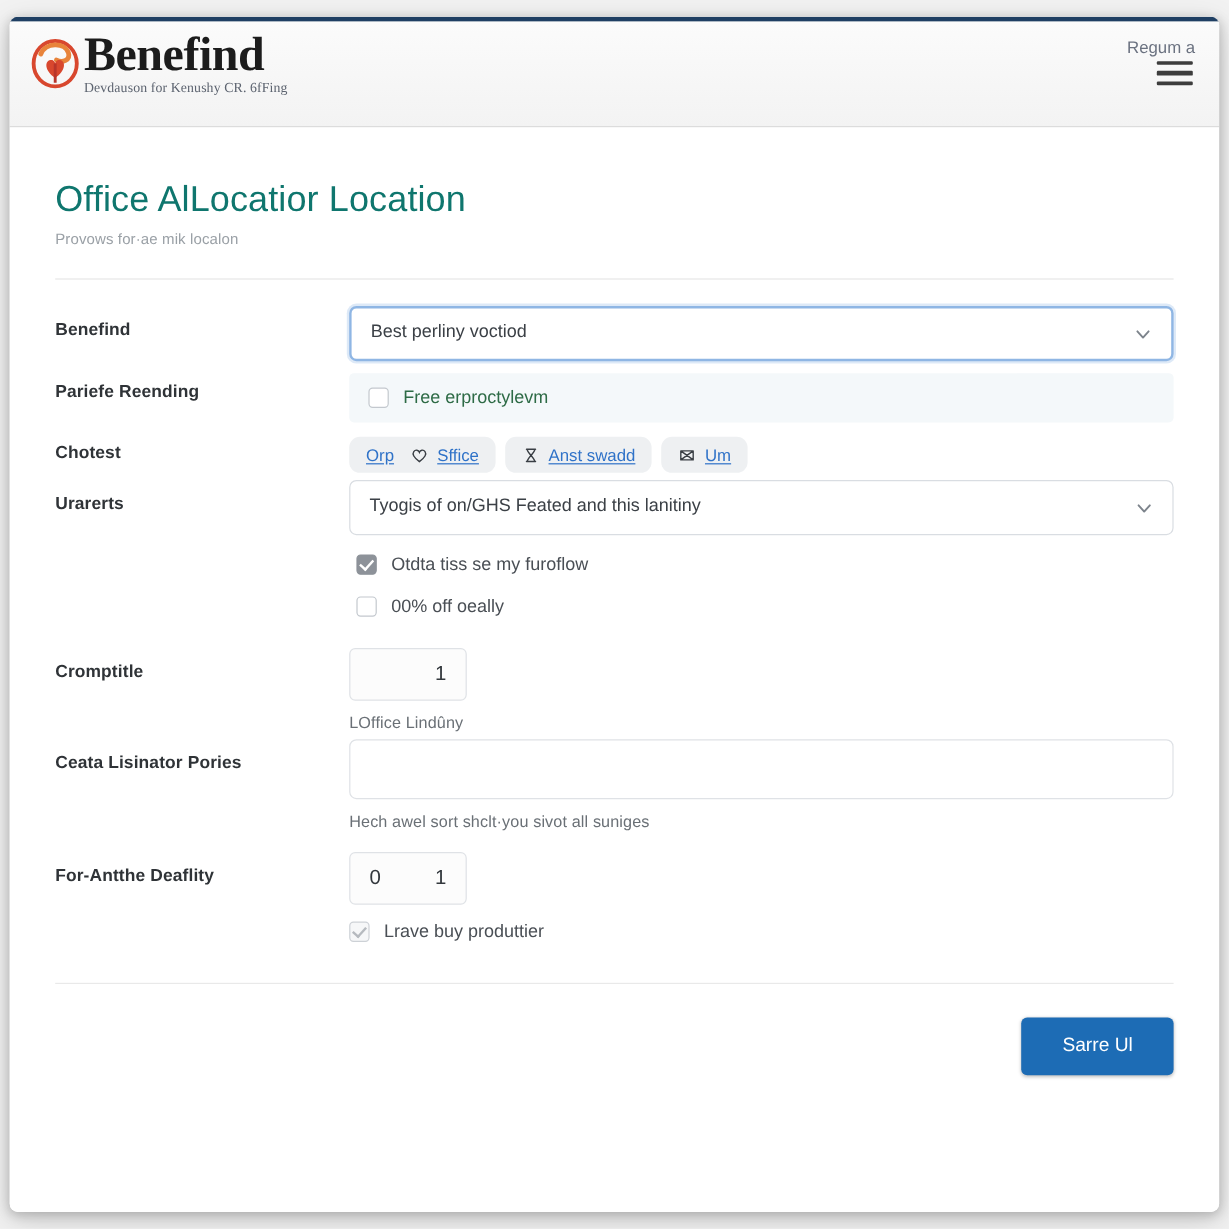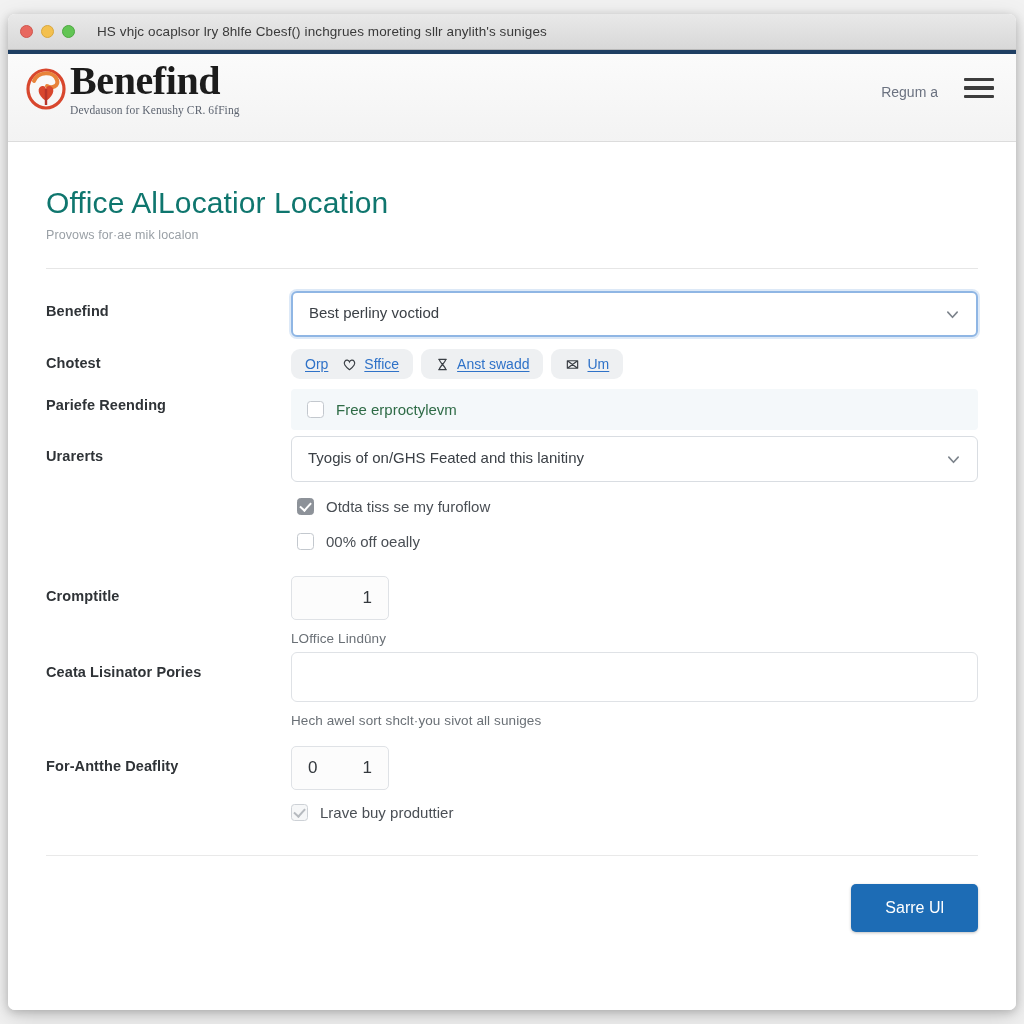--- a/index.html
+++ b/index.html
@@ -67,21 +67,21 @@
     font-family: "Liberation Serif", serif;
     font-size: 40px; font-weight: 700; color: #1c1c1c;
     line-height: 1.02; letter-spacing: -.4px;
   }
   .brand-tagline {
     font-family: "Liberation Serif", serif;
     font-size: 11.5px; color: #5d6470; margin-top: 2px; letter-spacing: .1px;
   }
   .header-right {
     margin-left: auto;
-    display: flex; flex-direction: row; align-items: flex-end; gap: 24px;
+    display: flex; flex-direction: column; align-items: flex-end; gap: 2px;
     padding-bottom: 2px;
   }
   .header-link { font-size: 14px; color: #6b7280; }
   .hamburger { display: flex; flex-direction: column; gap: 5px; cursor: pointer; padding: 2px; }
   .hamburger span { display: block; width: 30px; height: 3.5px; background: #3d3d3d; border-radius: 1px; }
 
   
   .content {
     flex: 1 1 auto;
     background: #fff;
@@ -210,28 +210,20 @@
     cursor: pointer;
     box-shadow: 0 1px 3px rgba(0,0,0,.25);
   }
 </style>
 </head>
 <body>
 
 <div id="root">
   <div class="window">
 
-    <div class="titlebar">
-      <div class="lights">
-        <span class="light red"></span>
-        <span class="light amber"></span>
-        <span class="light green"></span>
-      </div>
-      <div class="titlebar-text">HS vhjc ocaplsor lry 8hlfe Cbesf() inchgrues moreting sllr anylith's suniges</div>
-    </div>
 
     <div class="accent-rule"></div>
 
     <div class="appheader">
       <div class="brand">
         <span class="brand-mark">
           <svg viewBox="0 0 44 52" width="44" height="52" aria-hidden="true">
             <ellipse cx="22" cy="24" rx="18" ry="19" fill="none" stroke="#d8472e" stroke-width="3.2"></ellipse>
             <path d="M10 16 C14 6, 30 6, 33 15 C35 21, 28 24, 23 21" fill="none" stroke="#e8833a" stroke-width="4" stroke-linecap="round"></path>
             <path d="M22 36 C13 30, 13 22, 18 21 C21 20.4, 22 23, 22 24 C22 23, 23 20.4, 26 21 C31 22, 31 30, 22 36 Z" fill="#d8472e"></path>
@@ -268,20 +260,30 @@
               <span class="chev">
                 <svg viewBox="0 0 16 16" width="15" height="15">
                     <path d="M3 5.5 L8 11 L13 5.5" fill="none" stroke="#7d848c" stroke-width="1.7" stroke-linecap="round" stroke-linejoin="round"></path>
                   </svg>
               </span>
             </div>
           </div>
         </div>
 
         <div class="row">
+          <div class="row-label">Pariefe Reending</div>
+          <div class="row-field">
+            <div class="greenband">
+              <span class="cbox"></span>
+              <span class="green-text">Free erproctylevm</span>
+            </div>
+          </div>
+        </div>
+
+        <div class="row">
           <div class="row-label">Chotest</div>
           <div class="row-field">
             <div class="chips">
 
               <div class="chipgroup">
                 <span class="chip">
                   <span class="chip-label plain">Orp</span>
                 </span>
                 <span class="chip">
                   <span class="chip-icon">
@@ -313,30 +315,20 @@
                   </span>
                   <span class="chip-label">Um</span>
                 </span>
               </div>
 
             </div>
           </div>
         </div>
 
         <div class="row">
-          <div class="row-label">Pariefe Reending</div>
-          <div class="row-field">
-            <div class="greenband">
-              <span class="cbox"></span>
-              <span class="green-text">Free erproctylevm</span>
-            </div>
-          </div>
-        </div>
-
-        <div class="row">
           <div class="row-label">Urarerts</div>
           <div class="row-field">
             <div class="select">
               <span>Tyogis of on/GHS Feated and this lanitiny</span>
               <span class="chev">
                 <svg viewBox="0 0 16 16" width="15" height="15">
                     <path d="M3 5.5 L8 11 L13 5.5" fill="none" stroke="#7d848c" stroke-width="1.7" stroke-linecap="round" stroke-linejoin="round"></path>
                   </svg>
               </span>
             </div>

